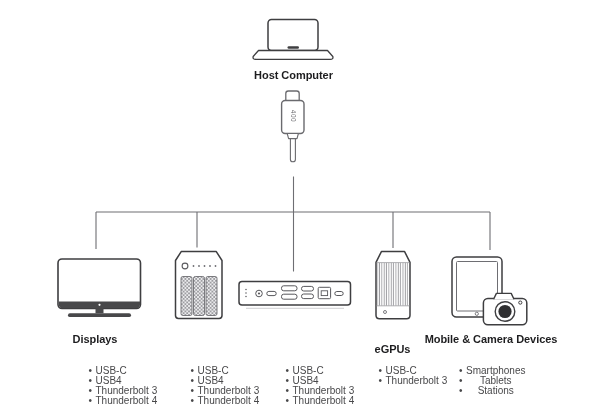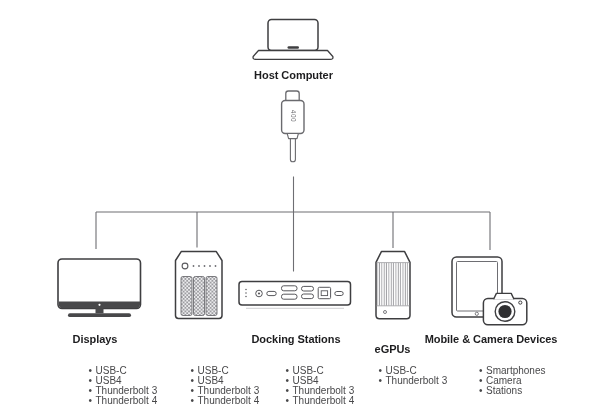--- a/index.html
+++ b/index.html
@@ -112,21 +112,20 @@
         <circle cx="505" cy="311.5" r="9.8" fill="#fff" stroke="#3e3e40" stroke-width="1.4"></circle>
         <circle cx="505" cy="311.5" r="6.6" fill="#2f2f31"></circle>
         <circle cx="520.3" cy="302.6" r="1.6" fill="#fff" stroke="#3e3e40" stroke-width="1"></circle>
       </g>
     </g>
   </svg>
 
   <div class="label" style="left:193.5px;top:70px;">Host Computer</div>
 
   <div class="label" style="left:-5px;top:334px;">Displays</div>
-  <div class="label" style="left:196px;top:334px;">Docking Stations</div>
   <div class="label" style="left:292.5px;top:344px;">eGPUs</div>
   <div class="label" style="left:391px;top:334px;">Mobile &amp; Camera Devices</div>
 
   <ul class="ports" style="left:72.5px;top:350px;">
     <li>USB-C</li>
     <li>USB4</li>
     <li>Thunderbolt 3</li>
     <li>Thunderbolt 4</li>
   </ul>
   <ul class="ports" style="left:174.5px;top:350px;">
@@ -138,19 +137,19 @@
   <ul class="ports" style="left:269.5px;top:350px;">
     <li>USB-C</li>
     <li>USB4</li>
     <li>Thunderbolt 3</li>
     <li>Thunderbolt 4</li>
   </ul>
   <ul class="ports" style="left:362.5px;top:350px;">
     <li>USB-C</li>
     <li>Thunderbolt 3</li>
   </ul>
-  <ul class="ports" style="left:463px;top:350px;">
+  <ul class="ports" style="left:443px;top:350px;text-align:center;">
     <li>Smartphones</li>
-    <li>Camera</li>
+    <li>Tablets</li>
     <li>Stations</li>
   </ul>
 
 </div>
 
 </body></html>

